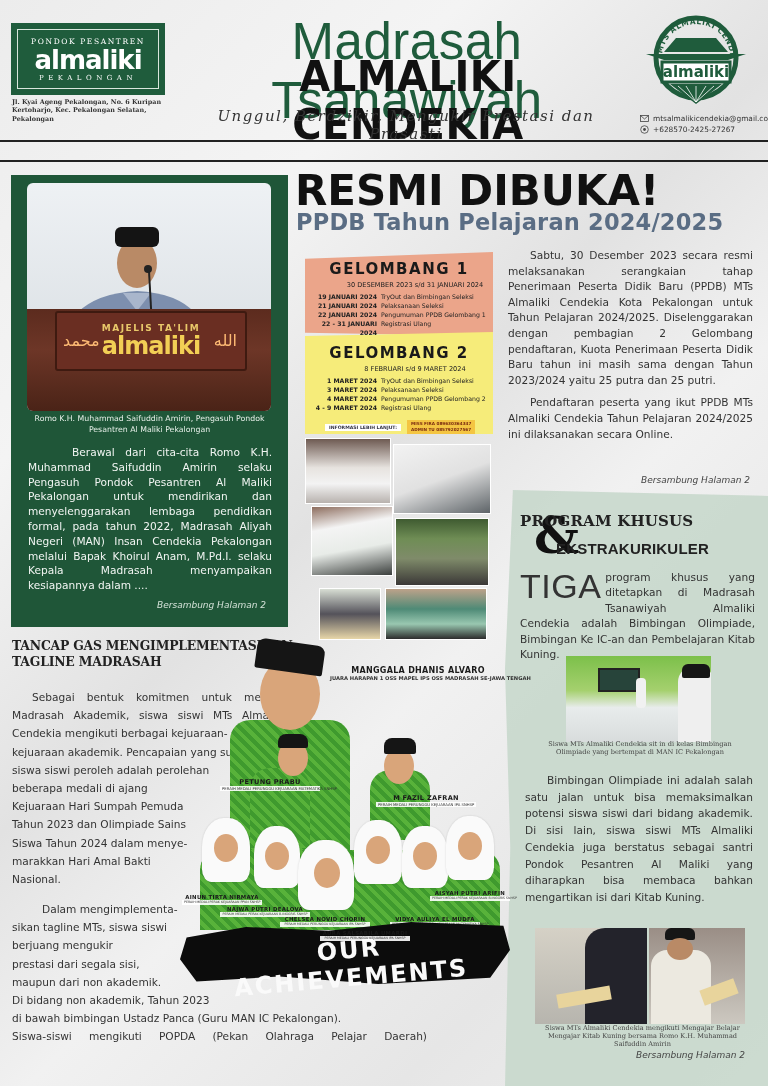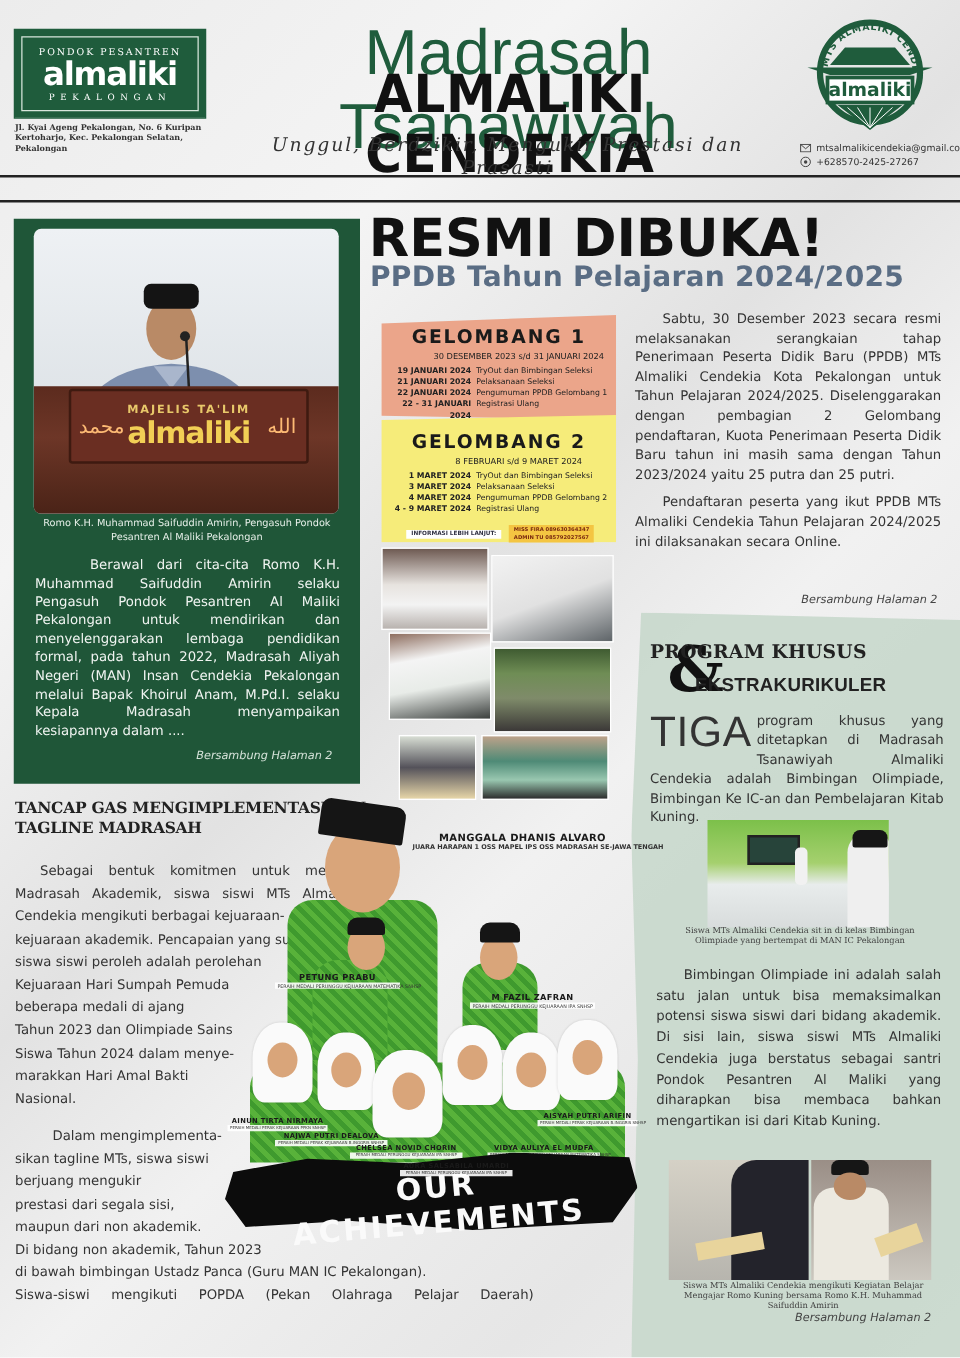--- a/index.html
+++ b/index.html
@@ -433,36 +433,36 @@
 <div class="abs kitab1">
   <div style="position:absolute;left:50px;top:0;width:62px;height:96px;background:#23232b;border-radius:20px 0 0 0"></div>
   <div style="position:absolute;left:22px;top:62px;width:54px;height:14px;background:#e8d49c;transform:rotate(-10deg)"></div>
 </div>
 <div class="abs kitab2">
   <div style="position:absolute;left:2px;top:22px;width:60px;height:74px;background:#ece9e0;border-radius:16px 16px 0 0"></div>
   <div style="position:absolute;left:16px;top:0;width:30px;height:12px;background:#161616;border-radius:6px 6px 2px 2px"></div>
   <div style="position:absolute;left:18px;top:10px;width:26px;height:22px;background:#b98a66;border-radius:50%"></div>
   <div style="position:absolute;left:52px;top:56px;width:36px;height:16px;background:#e8d49c;transform:rotate(-20deg)"></div>
 </div>
-<div class="abs kitab-caption">Siswa MTs Almaliki Cendekia mengikuti Kegiatan Belajar Mengajar Romo Kuning bersama Romo K.H. Muhammad Saifuddin Amirin</div>
+<div class="abs kitab-caption">Siswa MTs Almaliki Cendekia mengikuti Mengajar Belajar Mengajar Kitab Kuning bersama Romo K.H. Muhammad Saifuddin Amirin</div>
 <div class="abs mint-cont">Bersambung Halaman 2</div>
 
 <div class="abs tancap">
   <div>TANCAP GAS MENGIMPLEMENTASIKAN</div>
   <div>TAGLINE MADRASAH</div>
 </div>
 
 <div class="abs sebagai">
   <span class="l j" style="padding-left:20px">Sebagai bentuk komitmen untuk menuju</span>
   <span class="l j">Madrasah Akademik, siswa siswi MTs Almaliki</span>
   <span class="l">Cendekia mengikuti berbagai kejuaraan-</span>
   <span class="l">kejuaraan akademik. Pencapaian yang sudah</span>
   <span class="l">siswa siswi peroleh adalah perolehan</span>
+  <span class="l">beberapa medali di ajang</span>
   <span class="l">Kejuaraan Hari Sumpah Pemuda</span>
-  <span class="l">beberapa medali di ajang</span>
   <span class="l">Tahun 2023 dan Olimpiade Sains</span>
   <span class="l">Siswa Tahun 2024 dalam menye-</span>
   <span class="l">marakkan Hari Amal Bakti</span>
   <span class="l">Nasional.</span>
 </div>
 
 <div class="abs achieve">
 
   <div class="shirt" style="left:50px;top:80px;width:120px;height:170px"></div>
   <div class="face" style="left:80px;top:18px;width:60px;height:72px"></div>

